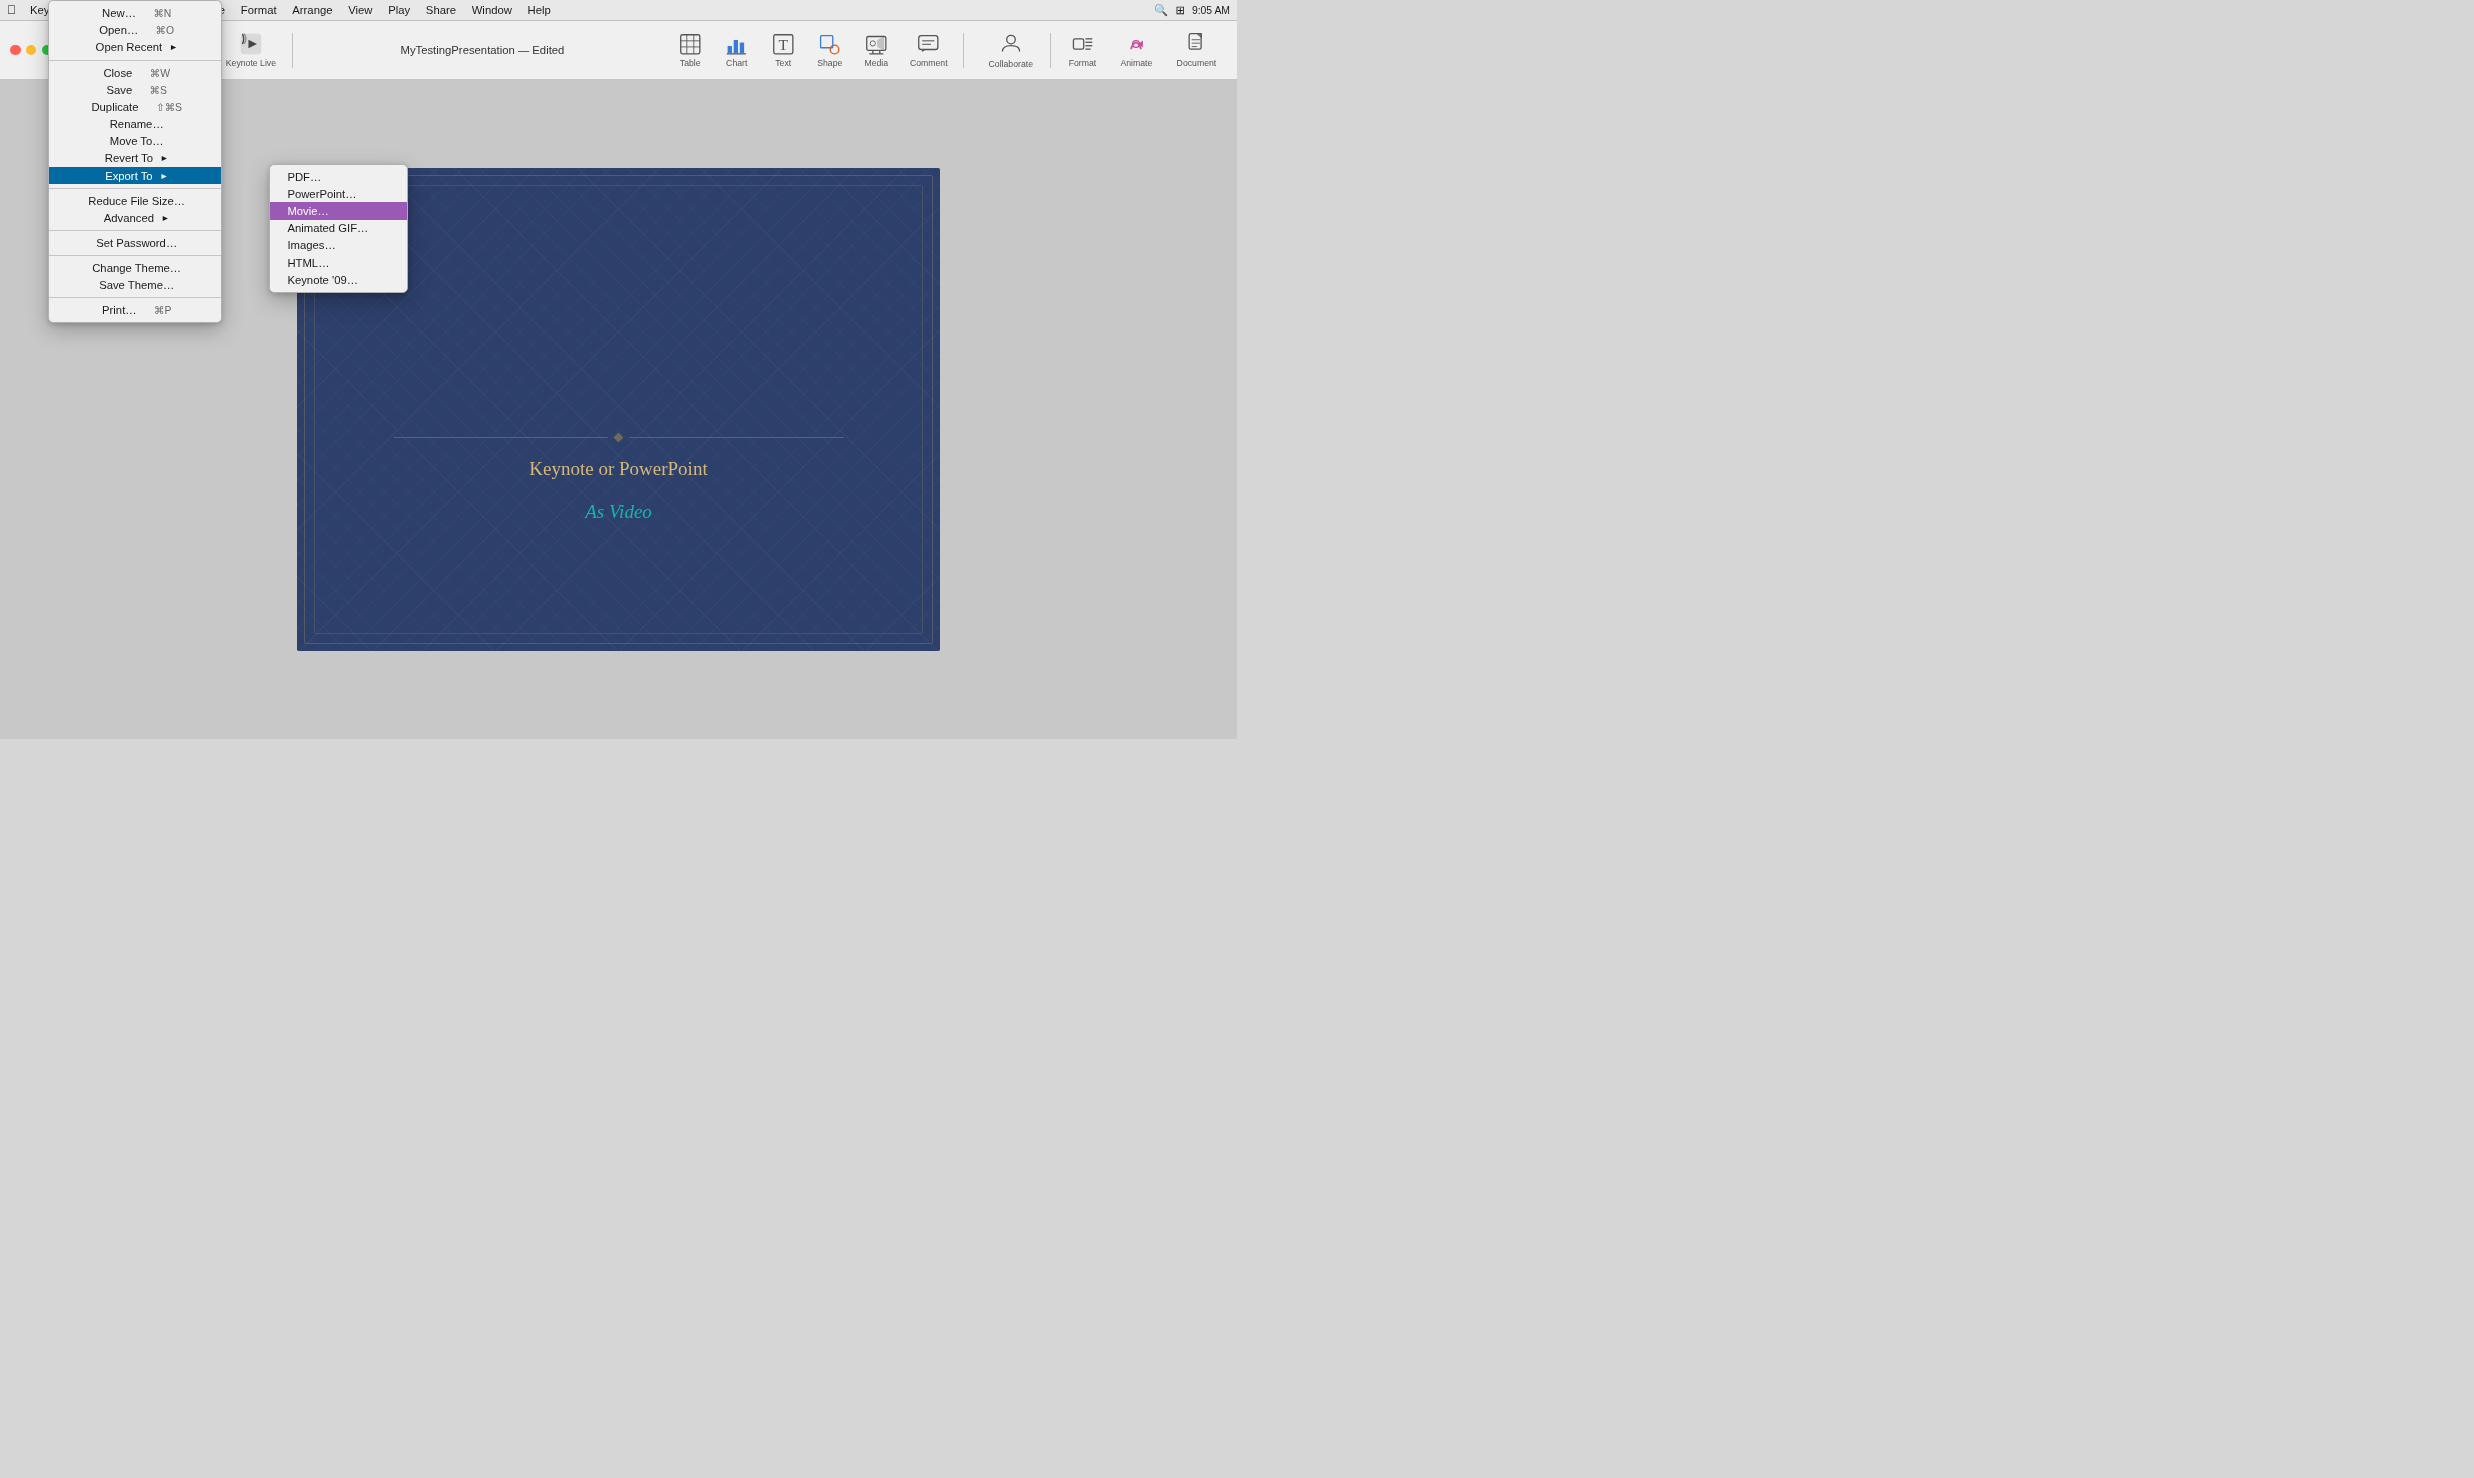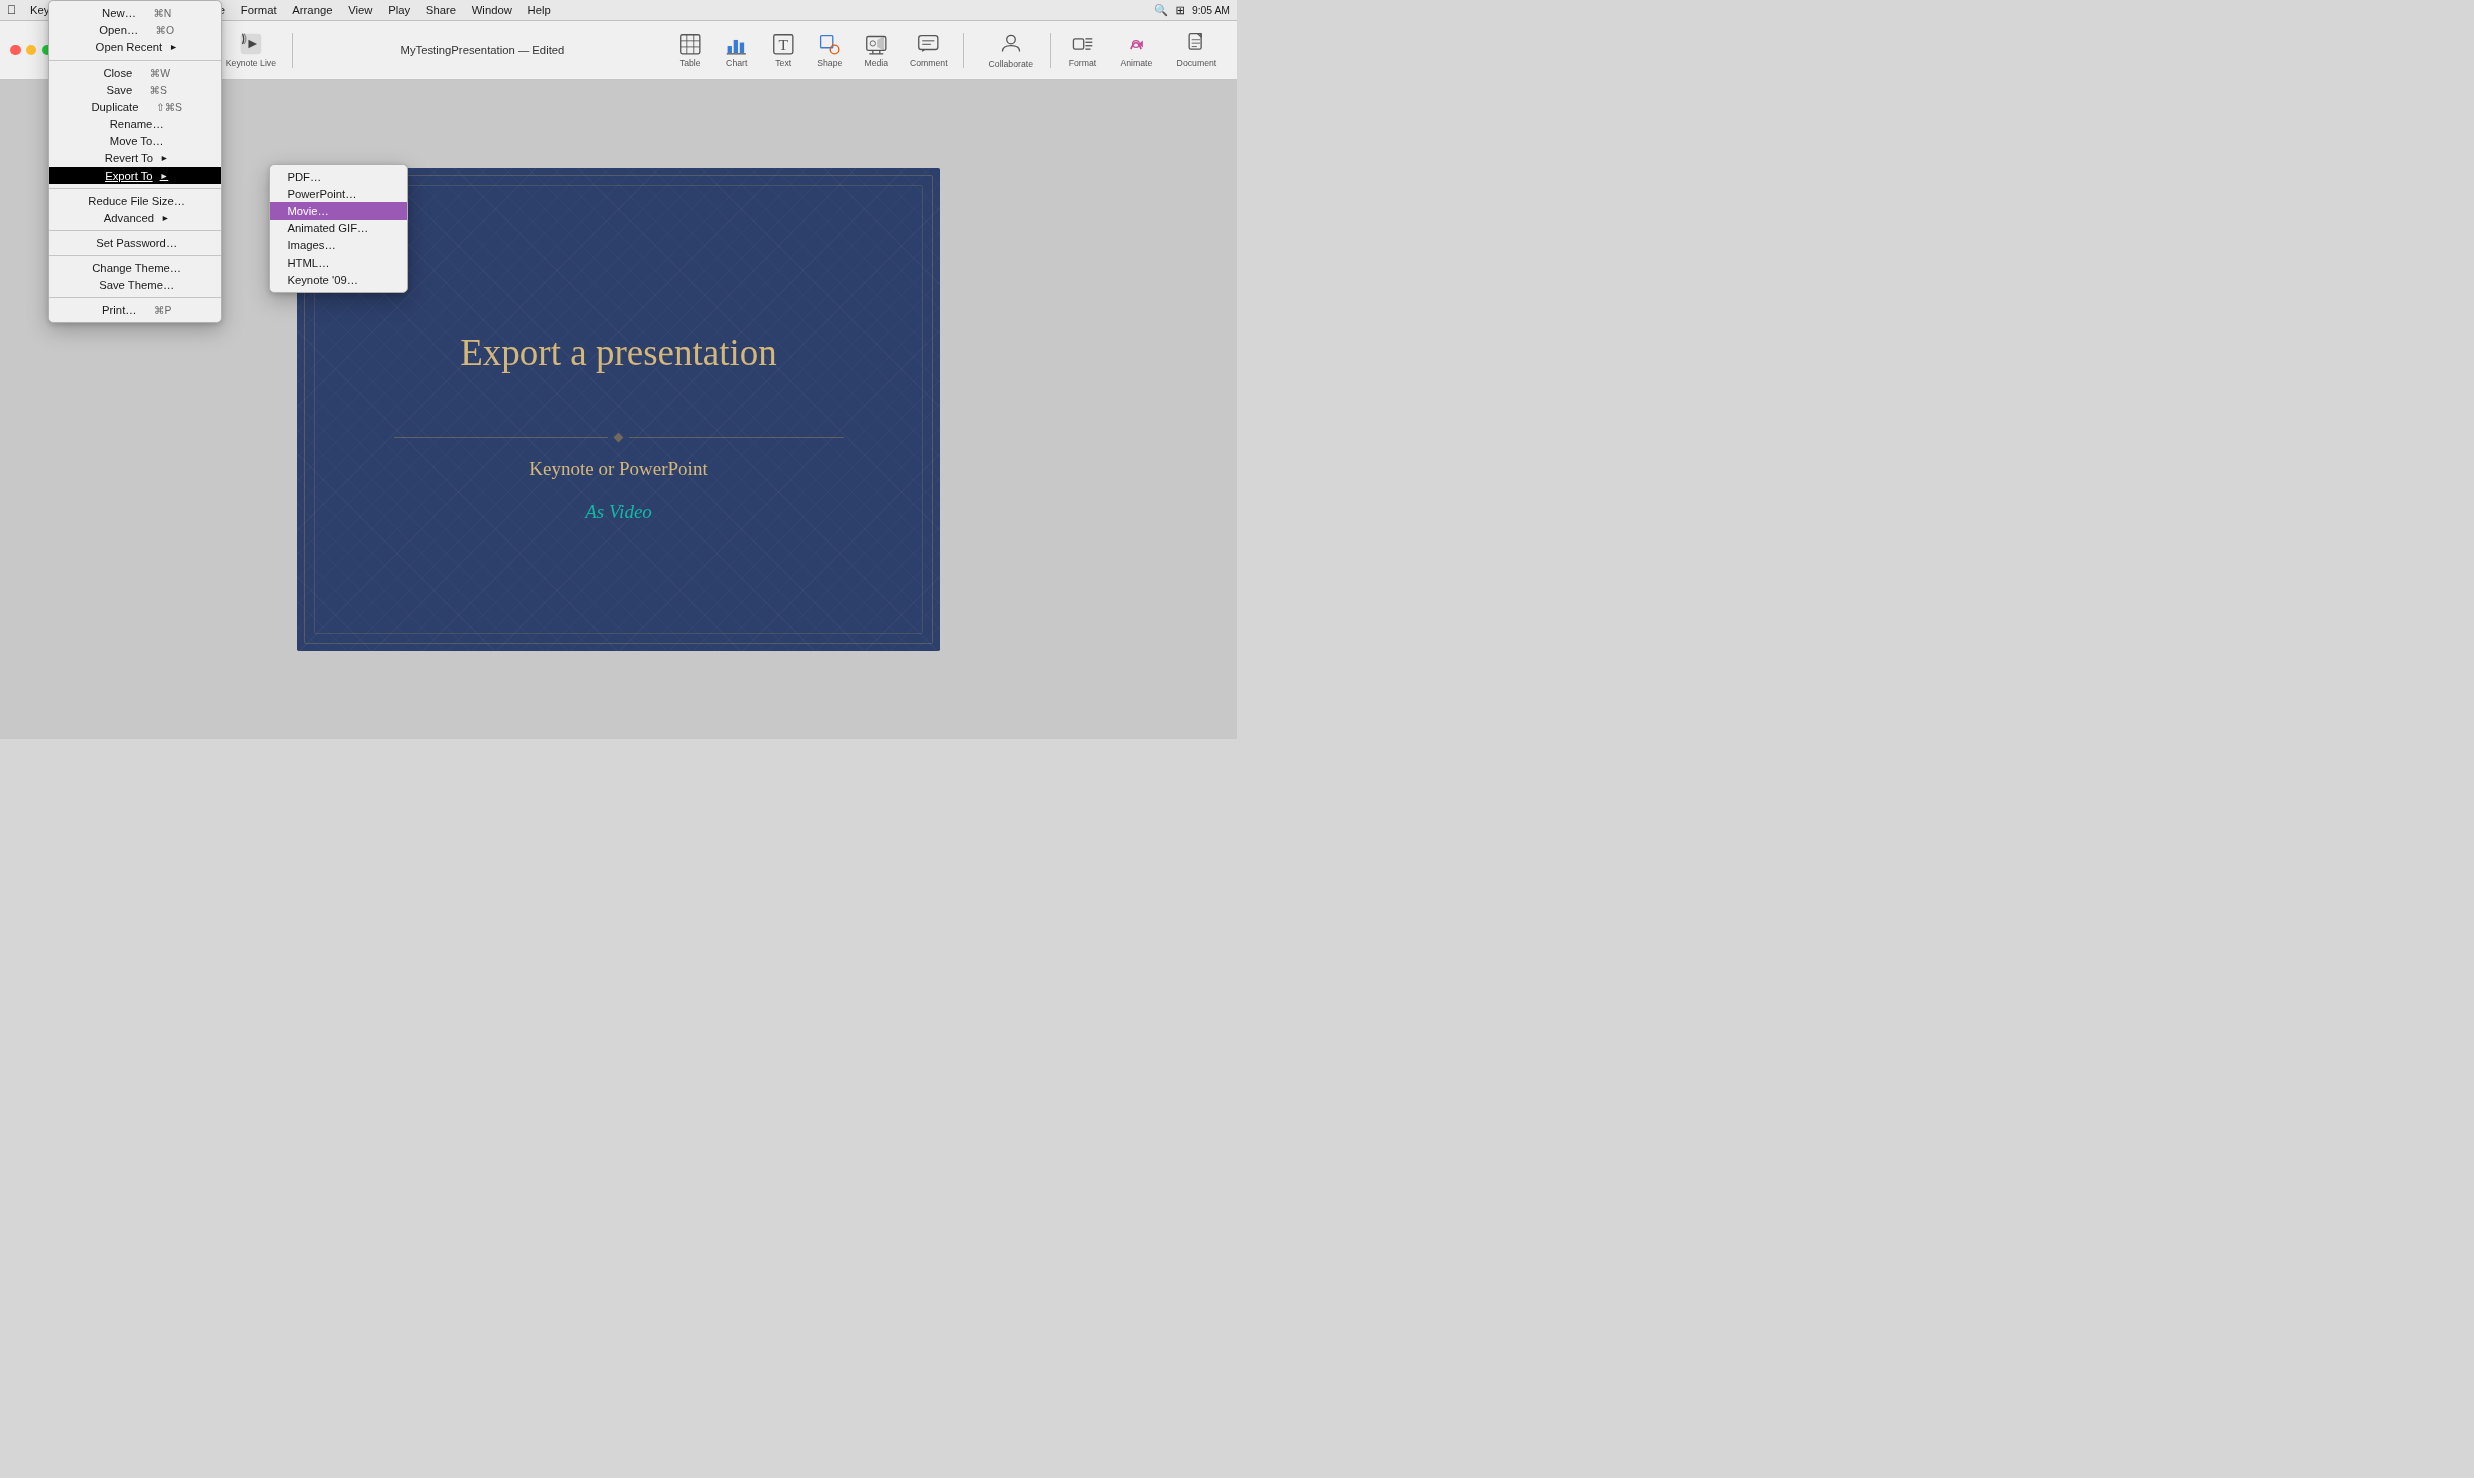--- a/index.html
+++ b/index.html
@@ -296,21 +296,21 @@
       display: flex;
       align-items: center;
       justify-content: center;
       padding: 2.6px 14px 2.6px 17.4px;
       font-size: 11.3px;
       color: #1a1a1a;
       cursor: pointer;
       white-space: nowrap;
       position: relative;
     }
-    .menu-item.highlighted { background: #000000; color: white; text-decoration: underline; }
+    .menu-item.highlighted { background: #0369a1; color: white; }
 
     .menu-separator {
       height: 0.9px;
       background: #c5c5c5;
       margin: 3.5px 0;
     }
 
     .menu-shortcut {
       font-size: 10.4px;
       color: #666;
@@ -607,21 +607,20 @@
   </div>
 </div>
 
 <div class="main-area">
 
   <div class="slide-panel">
     <div class="slide-canvas">
       <div class="slide-border"></div>
       <div class="slide-border-inner"></div>
 
-      <div class="slide-title">Export a presentation</div>
 
       <div class="slide-divider">
         <div class="slide-divider-line"></div>
         <div class="slide-divider-diamond"></div>
         <div class="slide-divider-line"></div>
       </div>
 
       <div class="slide-subtitle">Keynote or PowerPoint</div>
       <div class="slide-subtitle2">As Video</div>
     </div>

